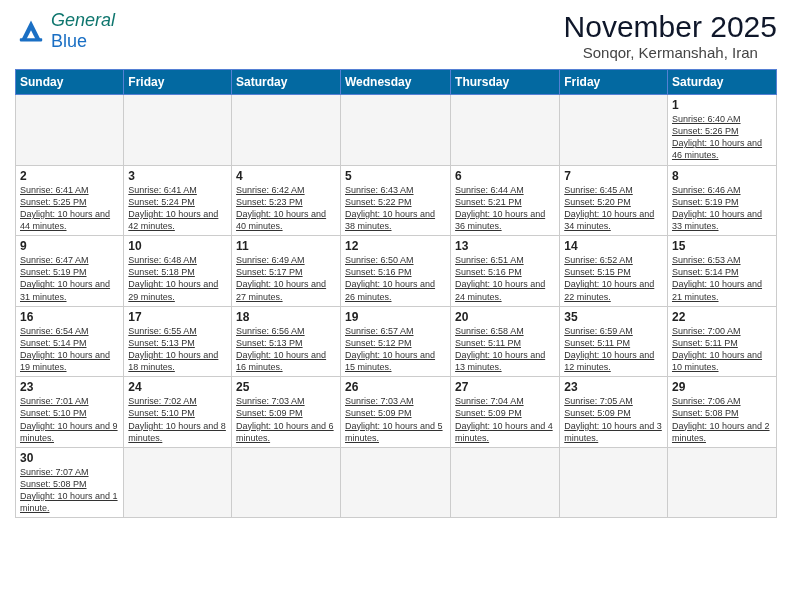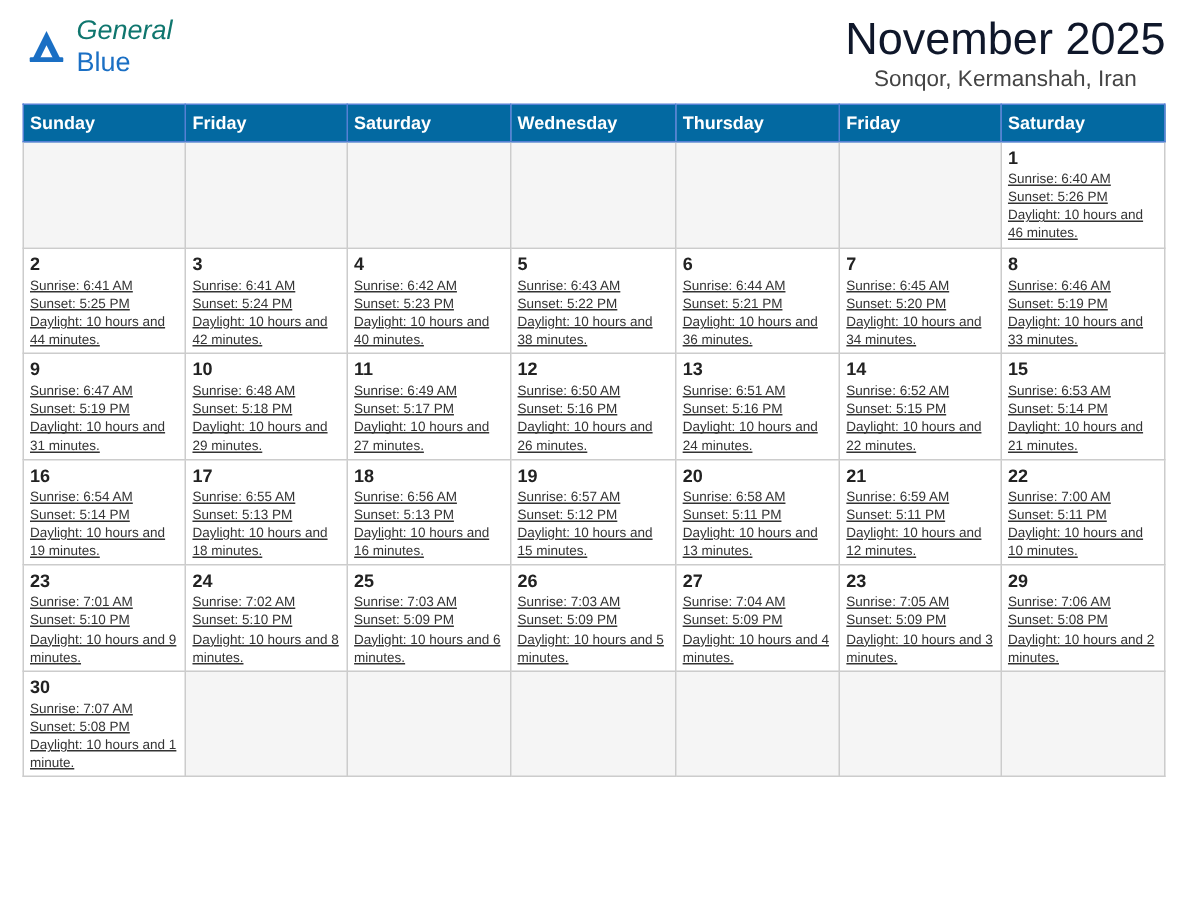--- a/index.html
+++ b/index.html
@@ -211,21 +211,21 @@
           </td>
           <td>
             <span class="day-number">19</span>
             <div class="day-info">Sunrise: 6:57 AM<br>Sunset: 5:12 PM<br>Daylight: 10 hours and 15 minutes.</div>
           </td>
           <td>
             <span class="day-number">20</span>
             <div class="day-info">Sunrise: 6:58 AM<br>Sunset: 5:11 PM<br>Daylight: 10 hours and 13 minutes.</div>
           </td>
           <td>
-            <span class="day-number">21</span>
+            <span class="day-number">35</span>
             <div class="day-info">Sunrise: 6:59 AM<br>Sunset: 5:11 PM<br>Daylight: 10 hours and 12 minutes.</div>
           </td>
           <td>
             <span class="day-number">22</span>
             <div class="day-info">Sunrise: 7:00 AM<br>Sunset: 5:11 PM<br>Daylight: 10 hours and 10 minutes.</div>
           </td>
         </tr>
         <tr>
           <td>
             <span class="day-number">23</span>

